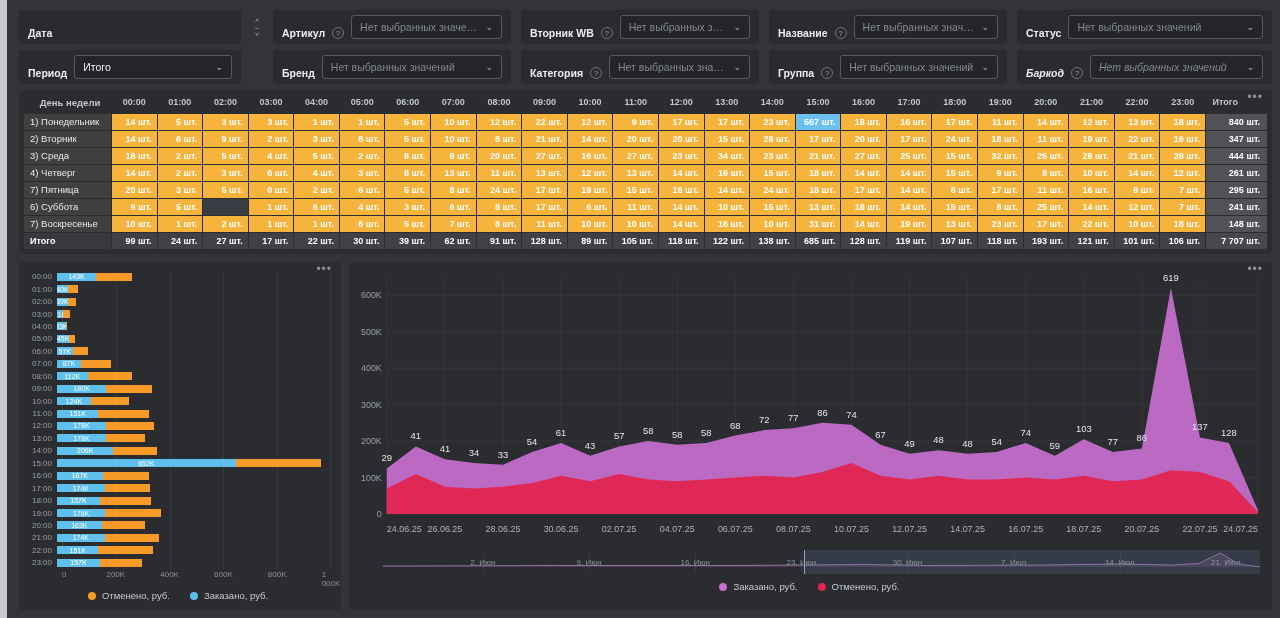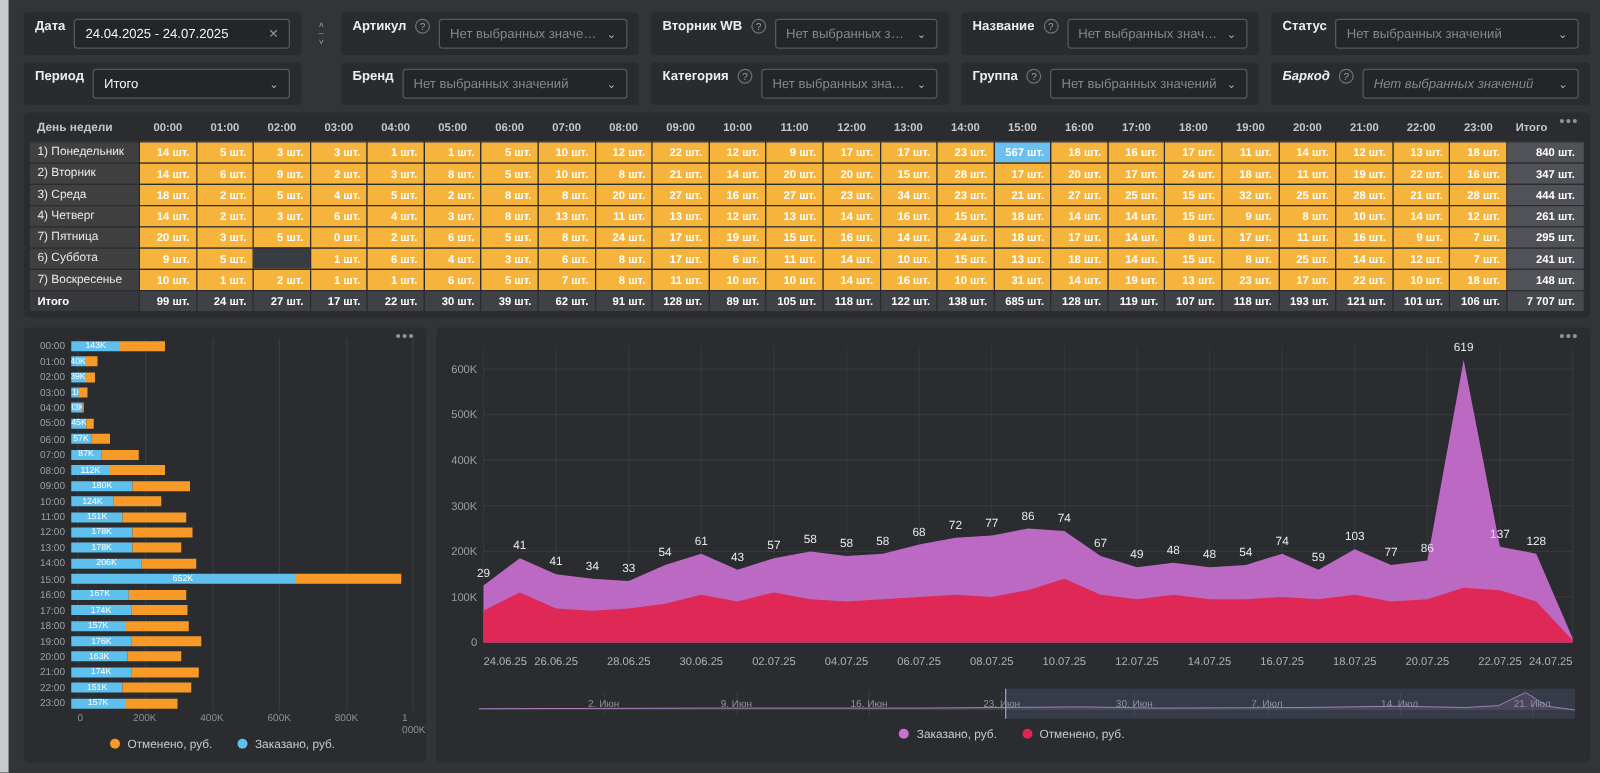--- a/index.html
+++ b/index.html
@@ -7,39 +7,39 @@
   body {
     width:1280px; height:618px; overflow:hidden; position:relative;
     background:#3a3c3f; font-family:"Liberation Sans", sans-serif;
     -webkit-font-smoothing:antialiased;
   }
   .left-strip { position:absolute; left:0; top:0; bottom:0; width:7px; background:#c9cacc; }
   .content { position:absolute; left:7px; top:0; width:1273px; height:618px; background:#323438; padding:10px 8px 8px 12px; }
 
   
   .frow { display:flex; gap:10px; margin-bottom:6px; }
-  .fpanel { background:#292b2f; border-radius:3px; height:34px; padding:5px 9px; display:flex; align-items:flex-start; gap:7px; }
+  .fpanel { background:#292b2f; border-radius:3px; height:34px; padding:5px 9px; display:flex; align-items:flex-end; gap:7px; }
   .flabel { font-size:10.5px; font-weight:bold; color:#eceded; white-space:nowrap; }
   .finfo { width:12px; height:12px; flex:none; border:1px solid #6f7278; border-radius:50%; color:#9a9da3;
            font-size:8px; display:flex; align-items:center; justify-content:center; }
   .fselect { flex:1; display:flex; align-items:center; gap:6px; background:#242529; border:1px solid #56595f;
              border-radius:3px; height:24px; padding:0 8px; font-size:10.5px; color:#84888e; min-width:0; }
   .fselect .val { flex:1; white-space:nowrap; overflow:hidden; text-overflow:ellipsis; }
   .fselect .white { color:#f0f1f2; }
   .fchev { color:#b9bcc1; font-size:9px; flex:none; }
   .fclear { color:#8f9298; font-size:10px; flex:none; cursor:pointer; }
   .stepper { width:12px; display:flex; flex-direction:column; align-items:center; justify-content:center;
              color:#9ea1a7; font-size:7px; line-height:7px; }
 
   
   .hm-panel { background:#2a2c30; border-radius:4px; margin-top:4px; padding:2px 4px 4px; position:relative; }
   .more { position:absolute; top:0px; right:9px; color:#8f9298; font-size:12px; letter-spacing:1px; cursor:pointer; z-index:5; }
   table.hm { width:100%; border-collapse:collapse; table-layout:fixed; font-size:9px; }
   table.hm th { color:#c3c6ca; font-weight:bold; height:21px; text-align:center; }
-  table.hm th.corner { text-align:left; padding-left:6px; font-size:9.5px; }
+  table.hm th.corner { text-align:center; padding-left:6px; font-size:9.5px; }
   table.hm th.tot { text-align:left; padding-left:7px; }
   td.cell { background:#f6b43c; color:#fff; font-weight:bold; text-align:right; padding-right:5px;
             height:17px; border:1px solid #2a2c30; }
   td.cell.hl { background:#6cc0ef; }
   td.cell.empty { background:#3a3c44; }
   td.daylabel { background:#404040; color:#e8e9eb; text-align:left; padding-left:6px; border:1px solid #2a2c30; font-size:9.5px; }
   td.rowtotal { background:#505257; color:#fff; font-weight:bold; text-align:right; padding-right:7px; border:1px solid #2a2c30; }
   tr.trow td { background:#3f4146; color:#fff; font-weight:bold; text-align:right; padding-right:5px; height:17px; border:1px solid #2a2c30; }
   tr.trow td.daylabel2 { text-align:left; padding-left:6px; background:#37393e; }
   tr.trow td.grand { background:#46484d; padding-right:7px; }
@@ -79,24 +79,20 @@
 </head>
 <body>
 
 <div class="left-strip"></div>
 <div class="content">
 
   <div id="filters">
       <div class="frow">
         <div class="fpanel" style="width: 222px;">
           <span class="flabel">Дата</span>
-          <div class="fselect">
-            <span class="val white">24.04.2025 - 24.07.2025</span>
-            <span class="fclear">✕</span>
-          </div>
         </div>
         <div class="stepper">
           <span>˄</span>
           <span>‒</span>
           <span>˅</span>
         </div>
         <div class="fpanel" style="width: 238px;">
           <span class="flabel">Артикул</span>
           <span class="finfo">?</span>
           <div class="fselect">

